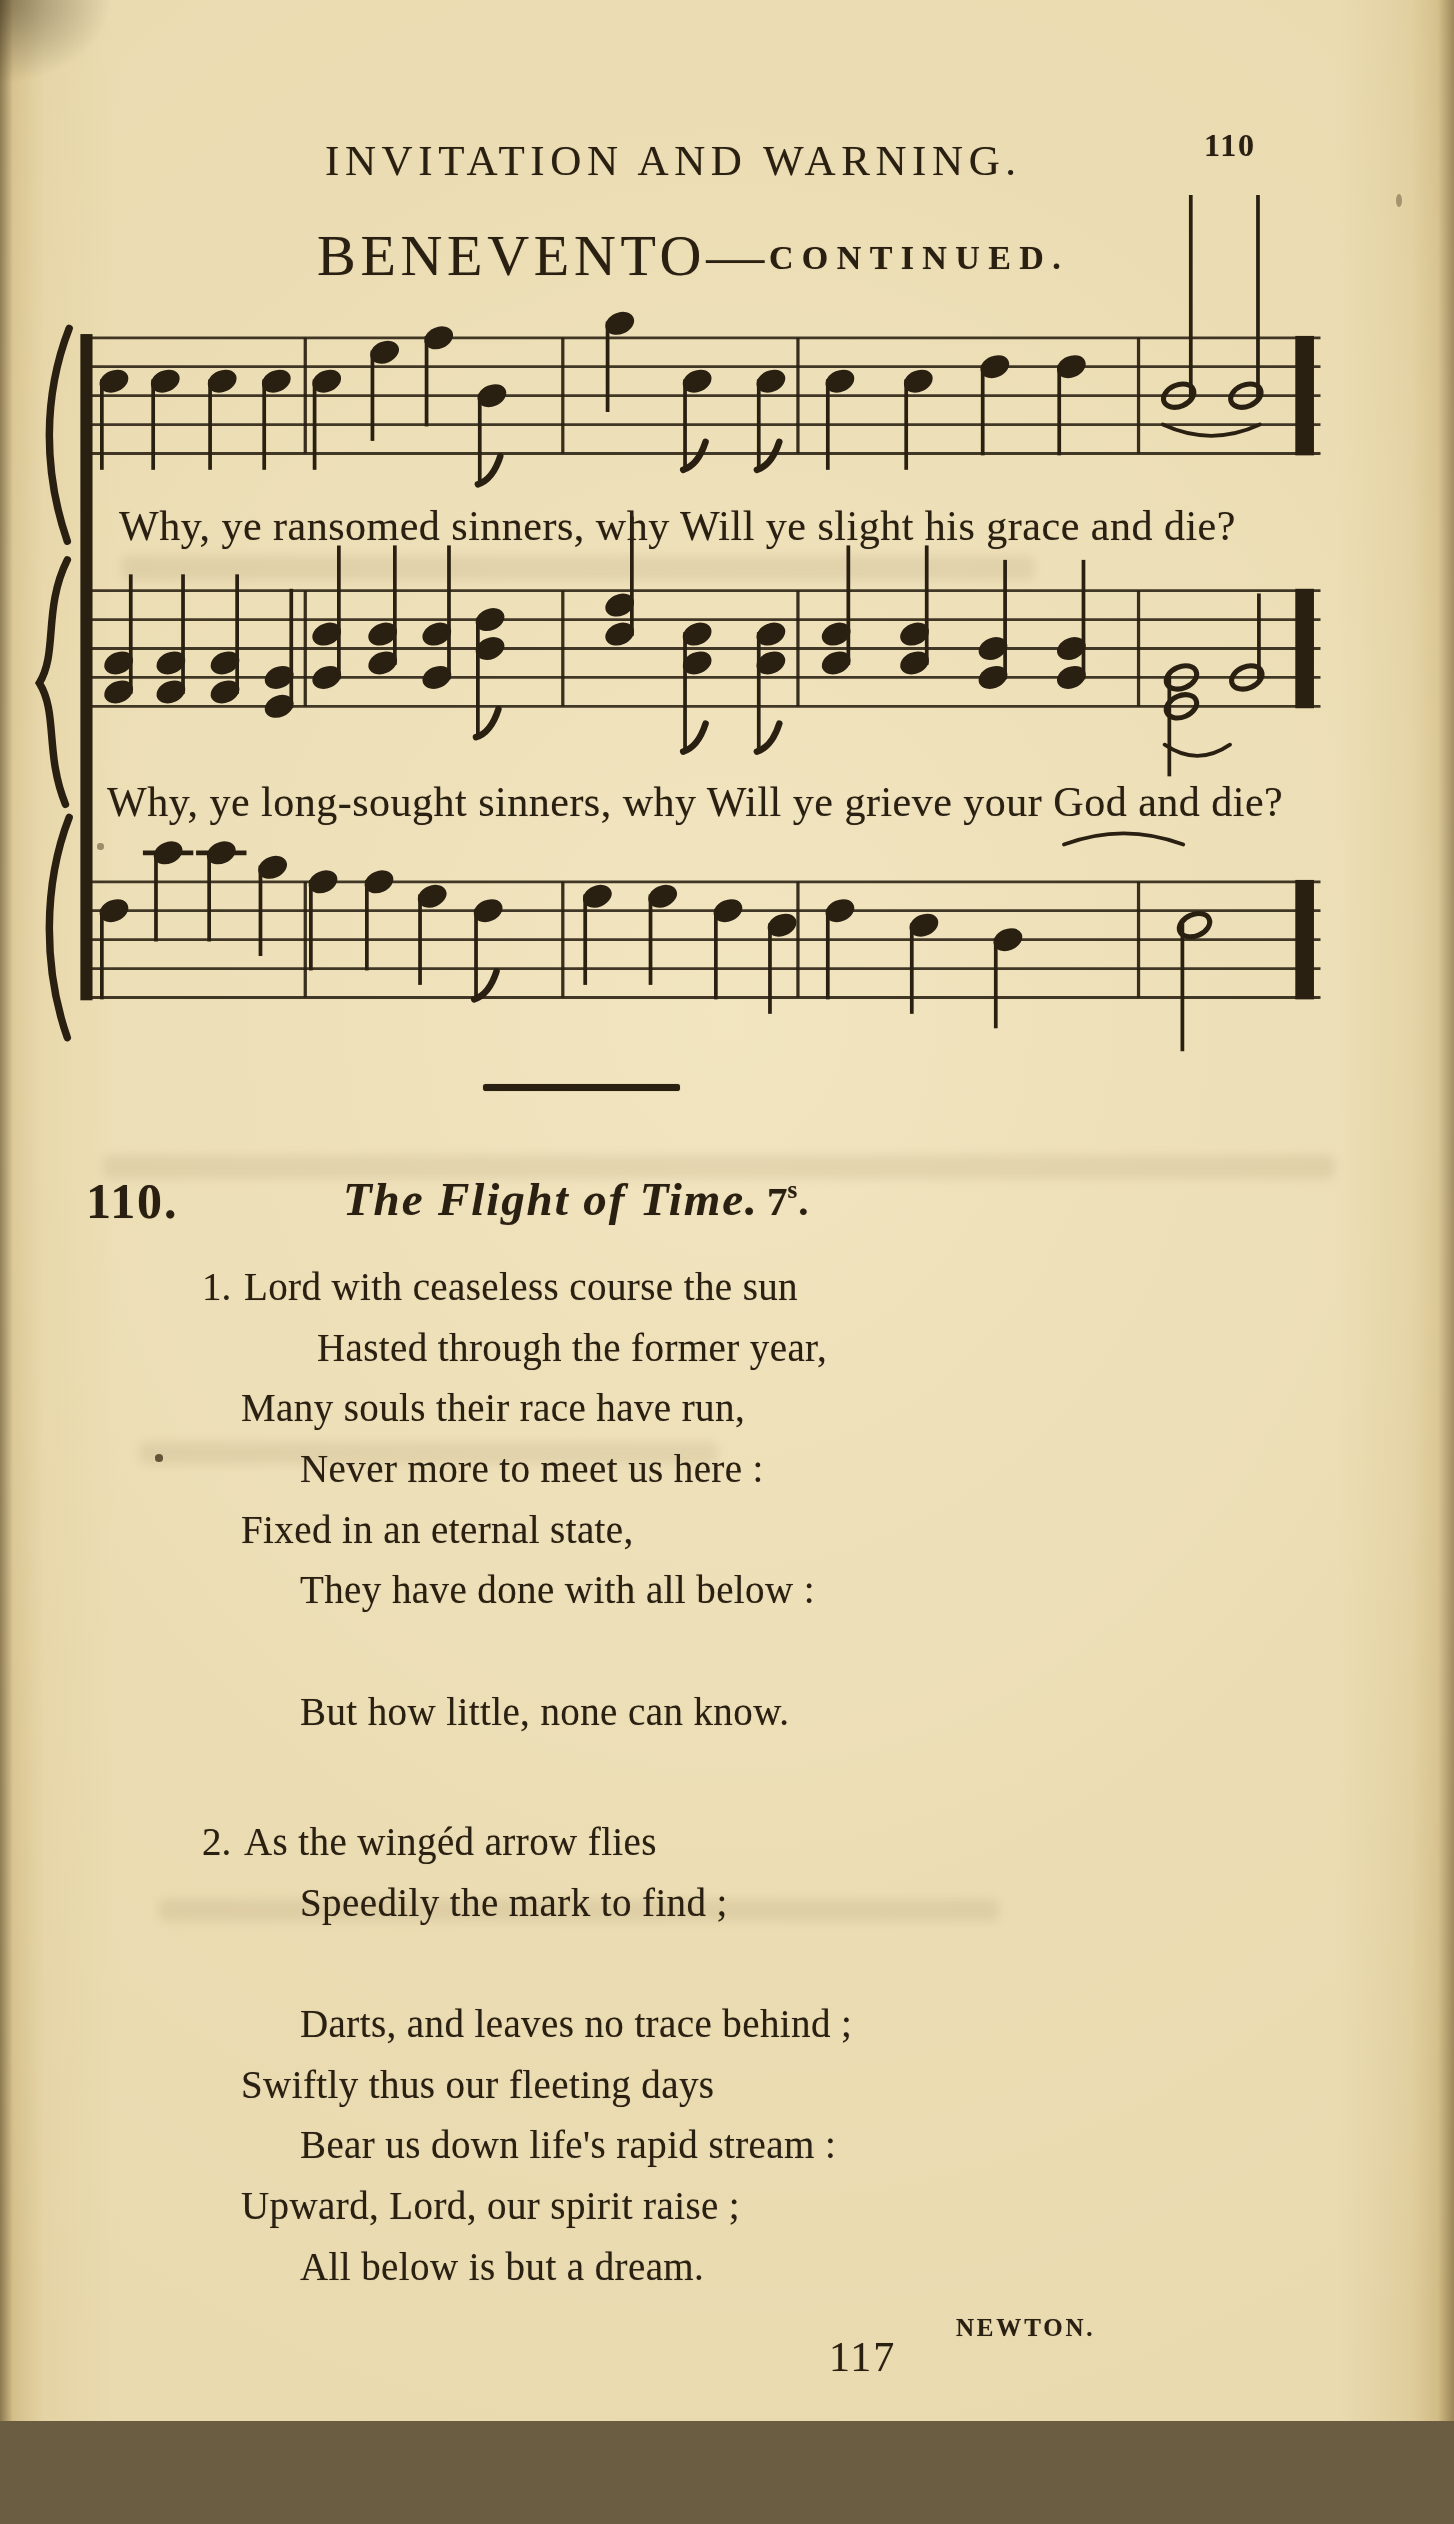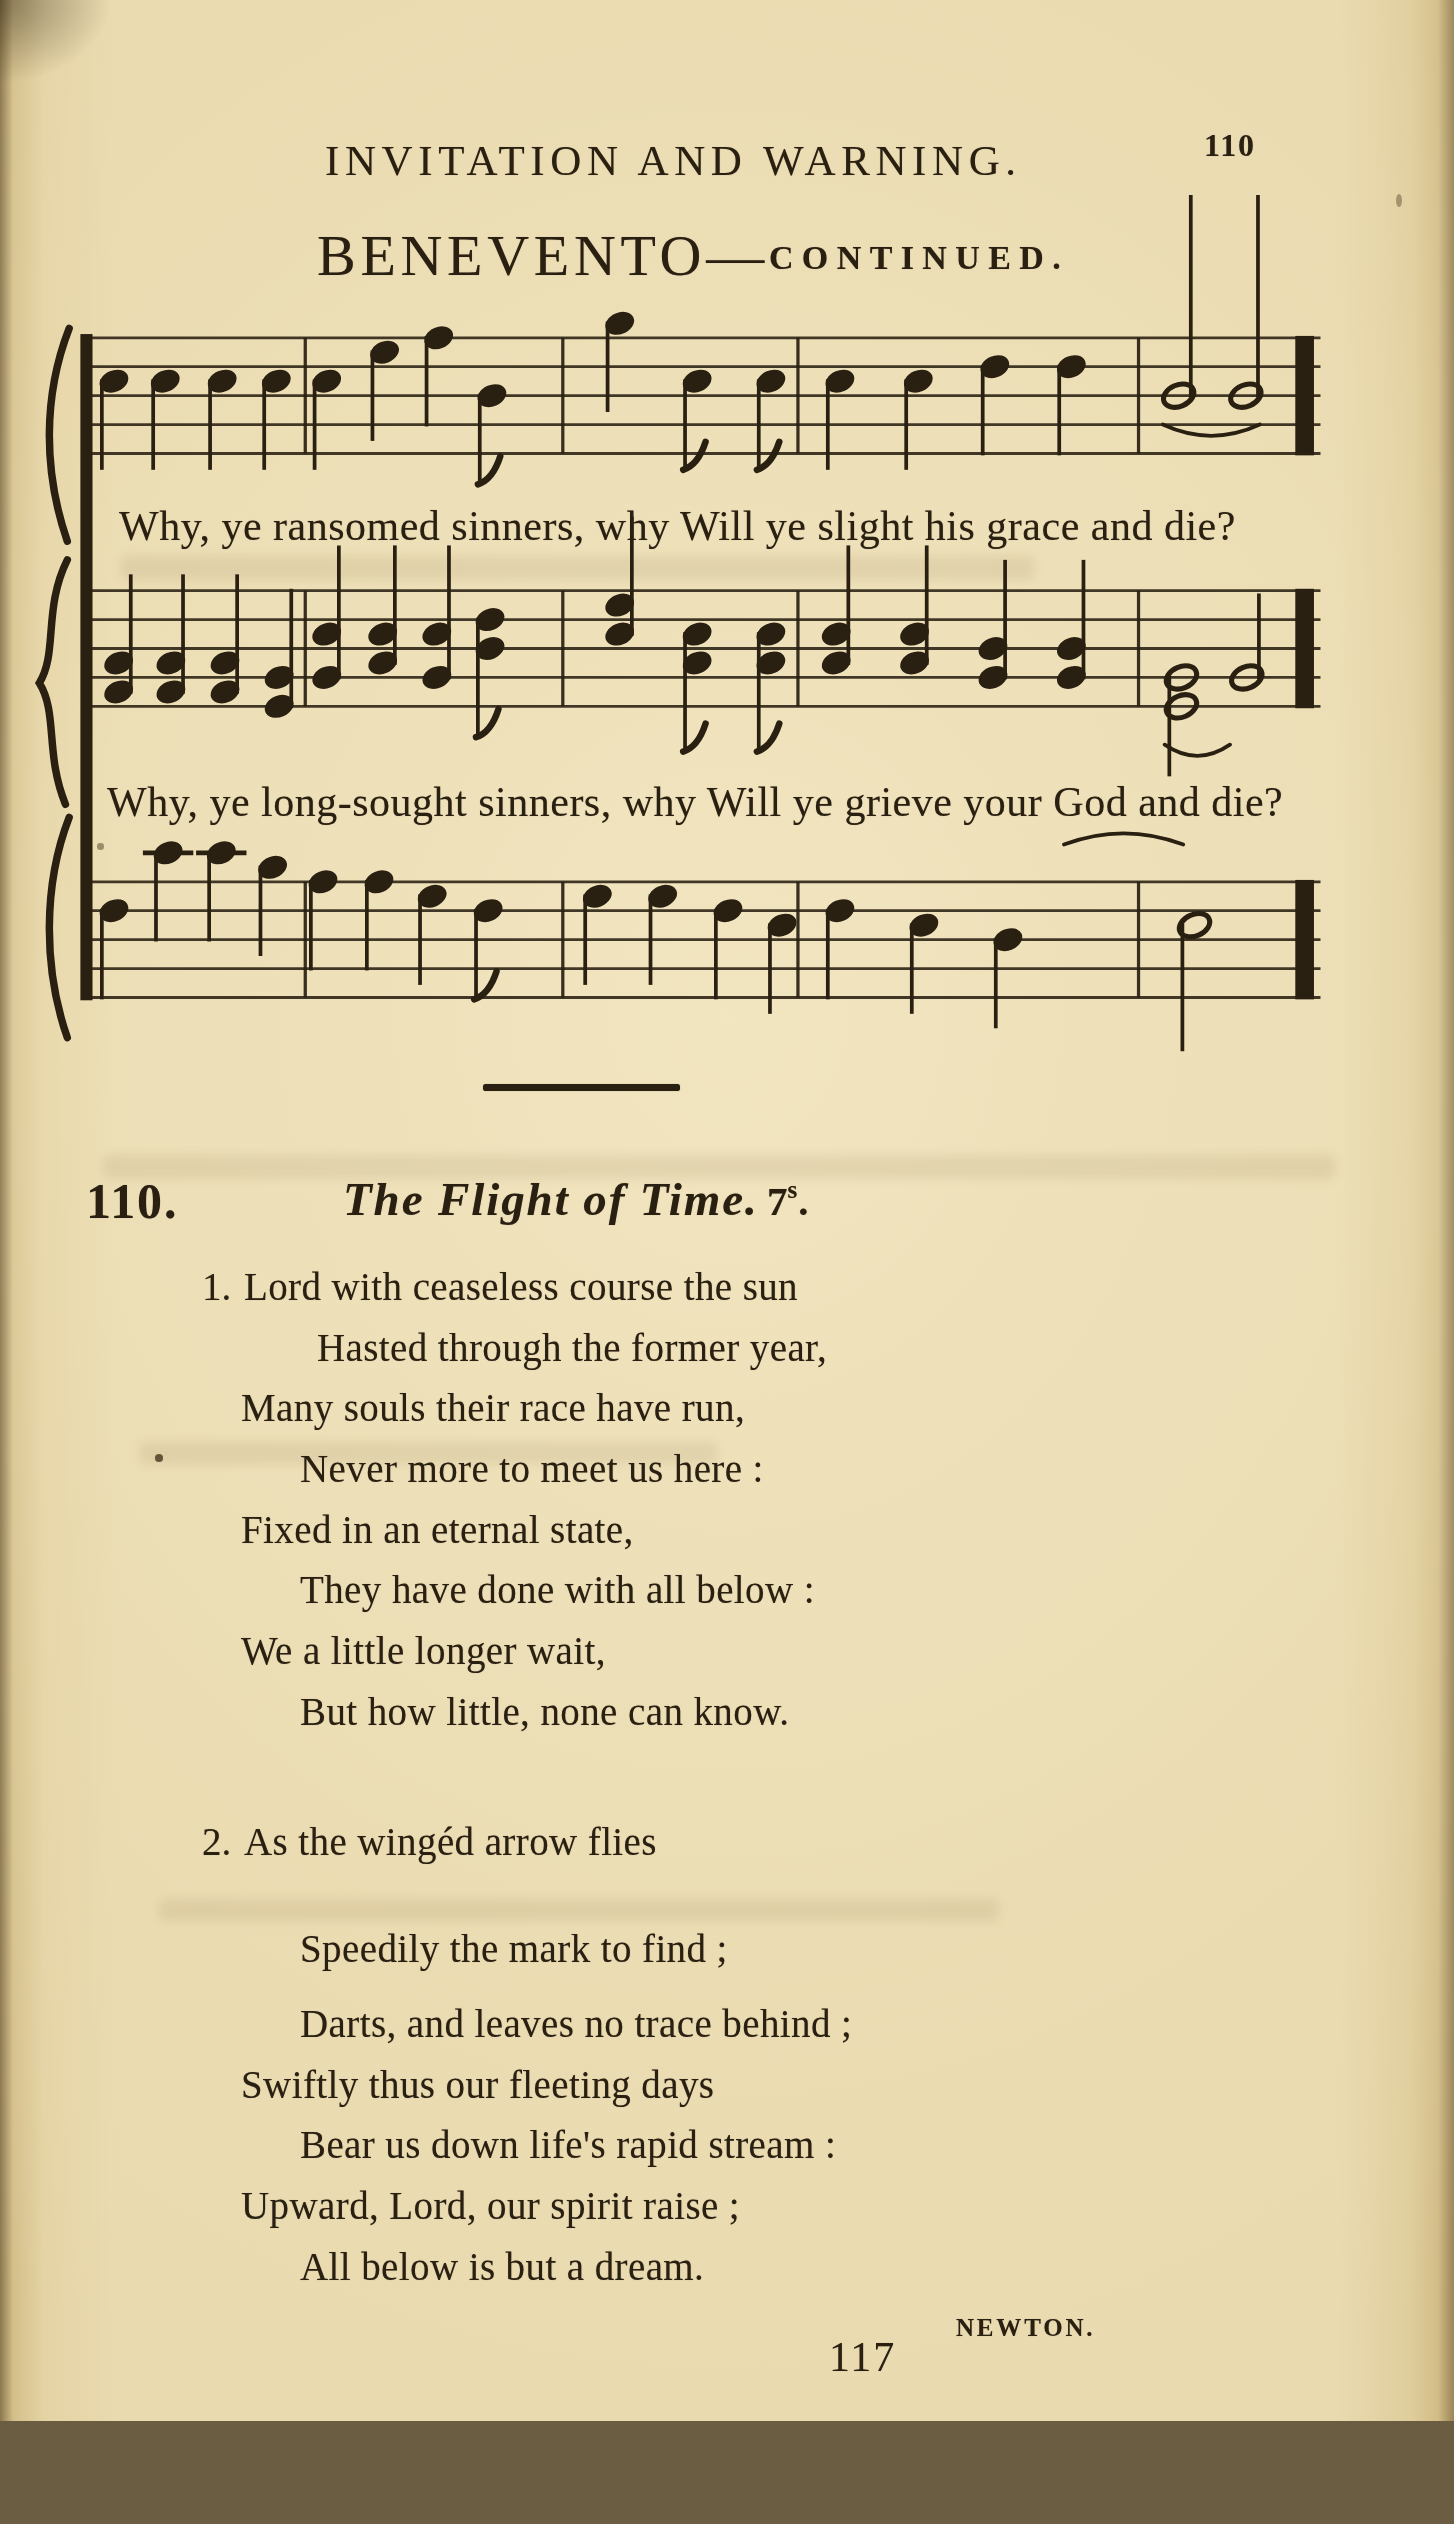--- a/index.html
+++ b/index.html
@@ -244,28 +244,27 @@
   </div>
 
   <div class="abs" style="left:0;top:1264px;width:1455px;height:504px;">
     <span class="verse-num ink" style="left:202px;top:0;">1.</span>
     <span class="verse-line ink" style="left:244px;top:0;">Lord with ceaseless course the sun</span>
     <span class="verse-line ink" style="left:317px;top:61px;">Hasted through the former year,</span>
     <span class="verse-line ink" style="left:241px;top:121px;">Many souls their race have run,</span>
     <span class="verse-line ink" style="left:300px;top:182px;">Never more to meet us here :</span>
     <span class="verse-line ink" style="left:241px;top:243px;">Fixed in an eternal state,</span>
     <span class="verse-line ink" style="left:300px;top:303px;">They have done with all below :</span>
-    <span class="verse-line ink" style="left:241px;top:364px;">We a little longer wait,</span>
     <span class="verse-line ink" style="left:300px;top:425px;">But how little, none can know.</span>
   </div>
 
   <div class="abs" style="left:0;top:1819px;width:1455px;height:504px;">
     <span class="verse-num ink" style="left:202px;top:0;">2.</span>
     <span class="verse-line ink" style="left:244px;top:0;">As the wingéd arrow flies</span>
-    <span class="verse-line ink" style="left:300px;top:61px;margin-top:46px;">Speedily the mark to find ;</span>
+    <span class="verse-line ink" style="left:300px;top:61px;">Speedily the mark to find ;</span>
     <span class="verse-line ink" style="left:300px;top:182px;">Darts, and leaves no trace behind ;</span>
     <span class="verse-line ink" style="left:241px;top:243px;">Swiftly thus our fleeting days</span>
     <span class="verse-line ink" style="left:300px;top:303px;">Bear us down life's rapid stream :</span>
     <span class="verse-line ink" style="left:241px;top:364px;">Upward, Lord, our spirit raise ;</span>
     <span class="verse-line ink" style="left:300px;top:425px;">All below is but a dream.</span>
   </div>
 
   <div class="abs attrib ink" style="left:920px;top:2314px;margin-left:36px;">NEWTON.</div>
   <div class="abs page-num-bottom ink" style="left:816px;top:2333px;width:93px;text-align:center;">117</div>
 

